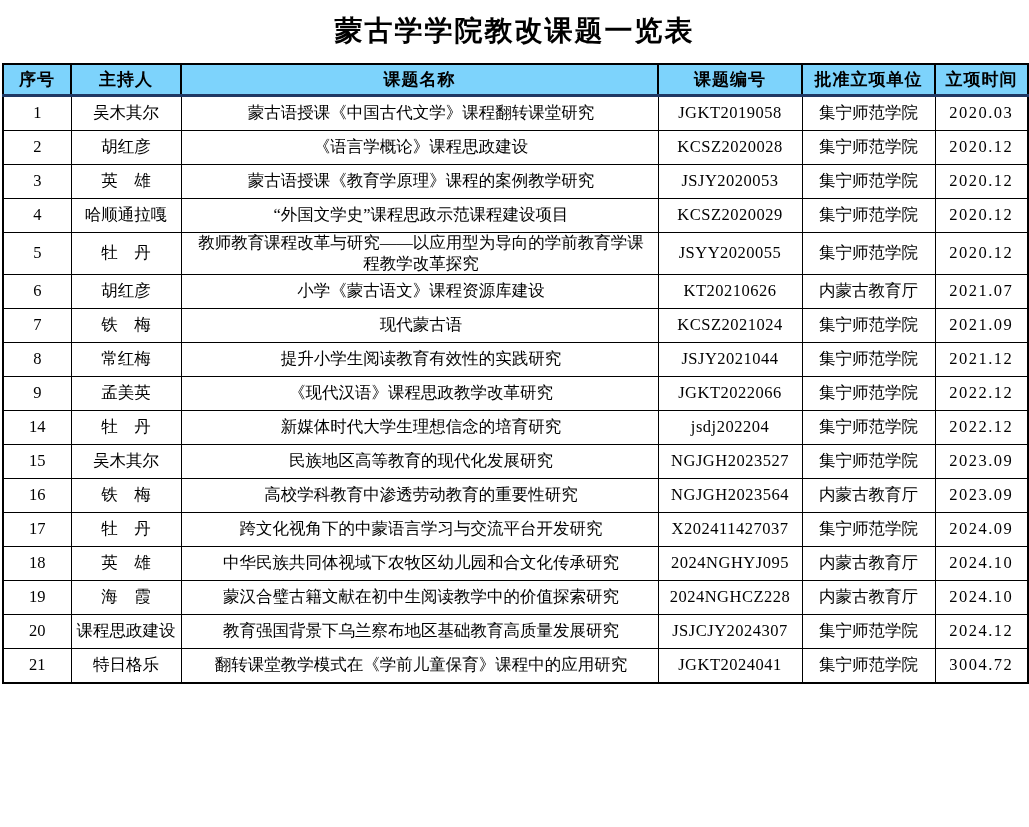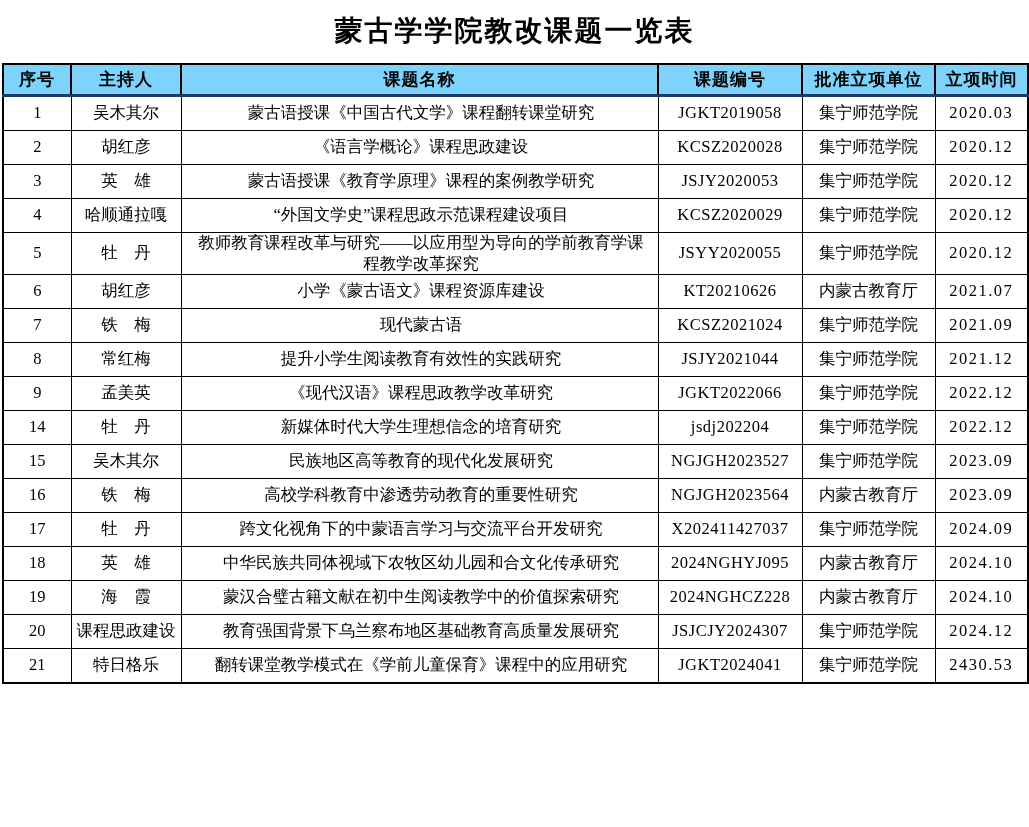--- a/index.html
+++ b/index.html
@@ -222,17 +222,17 @@
           <td class="c3">JSJCJY2024307</td>
           <td class="c4">集宁师范学院</td>
           <td class="c5">2024.12</td>
         </tr>
         <tr>
           <td class="c0">21</td>
           <td class="c1">特日格乐</td>
           <td class="c2">翻转课堂教学模式在《学前儿童保育》课程中的应用研究</td>
           <td class="c3">JGKT2024041</td>
           <td class="c4">集宁师范学院</td>
-          <td class="c5">2430.53</td>
+          <td class="c5">3004.72</td>
         </tr>
       </tbody>
   </table>
 </div>
 
 </body></html>

